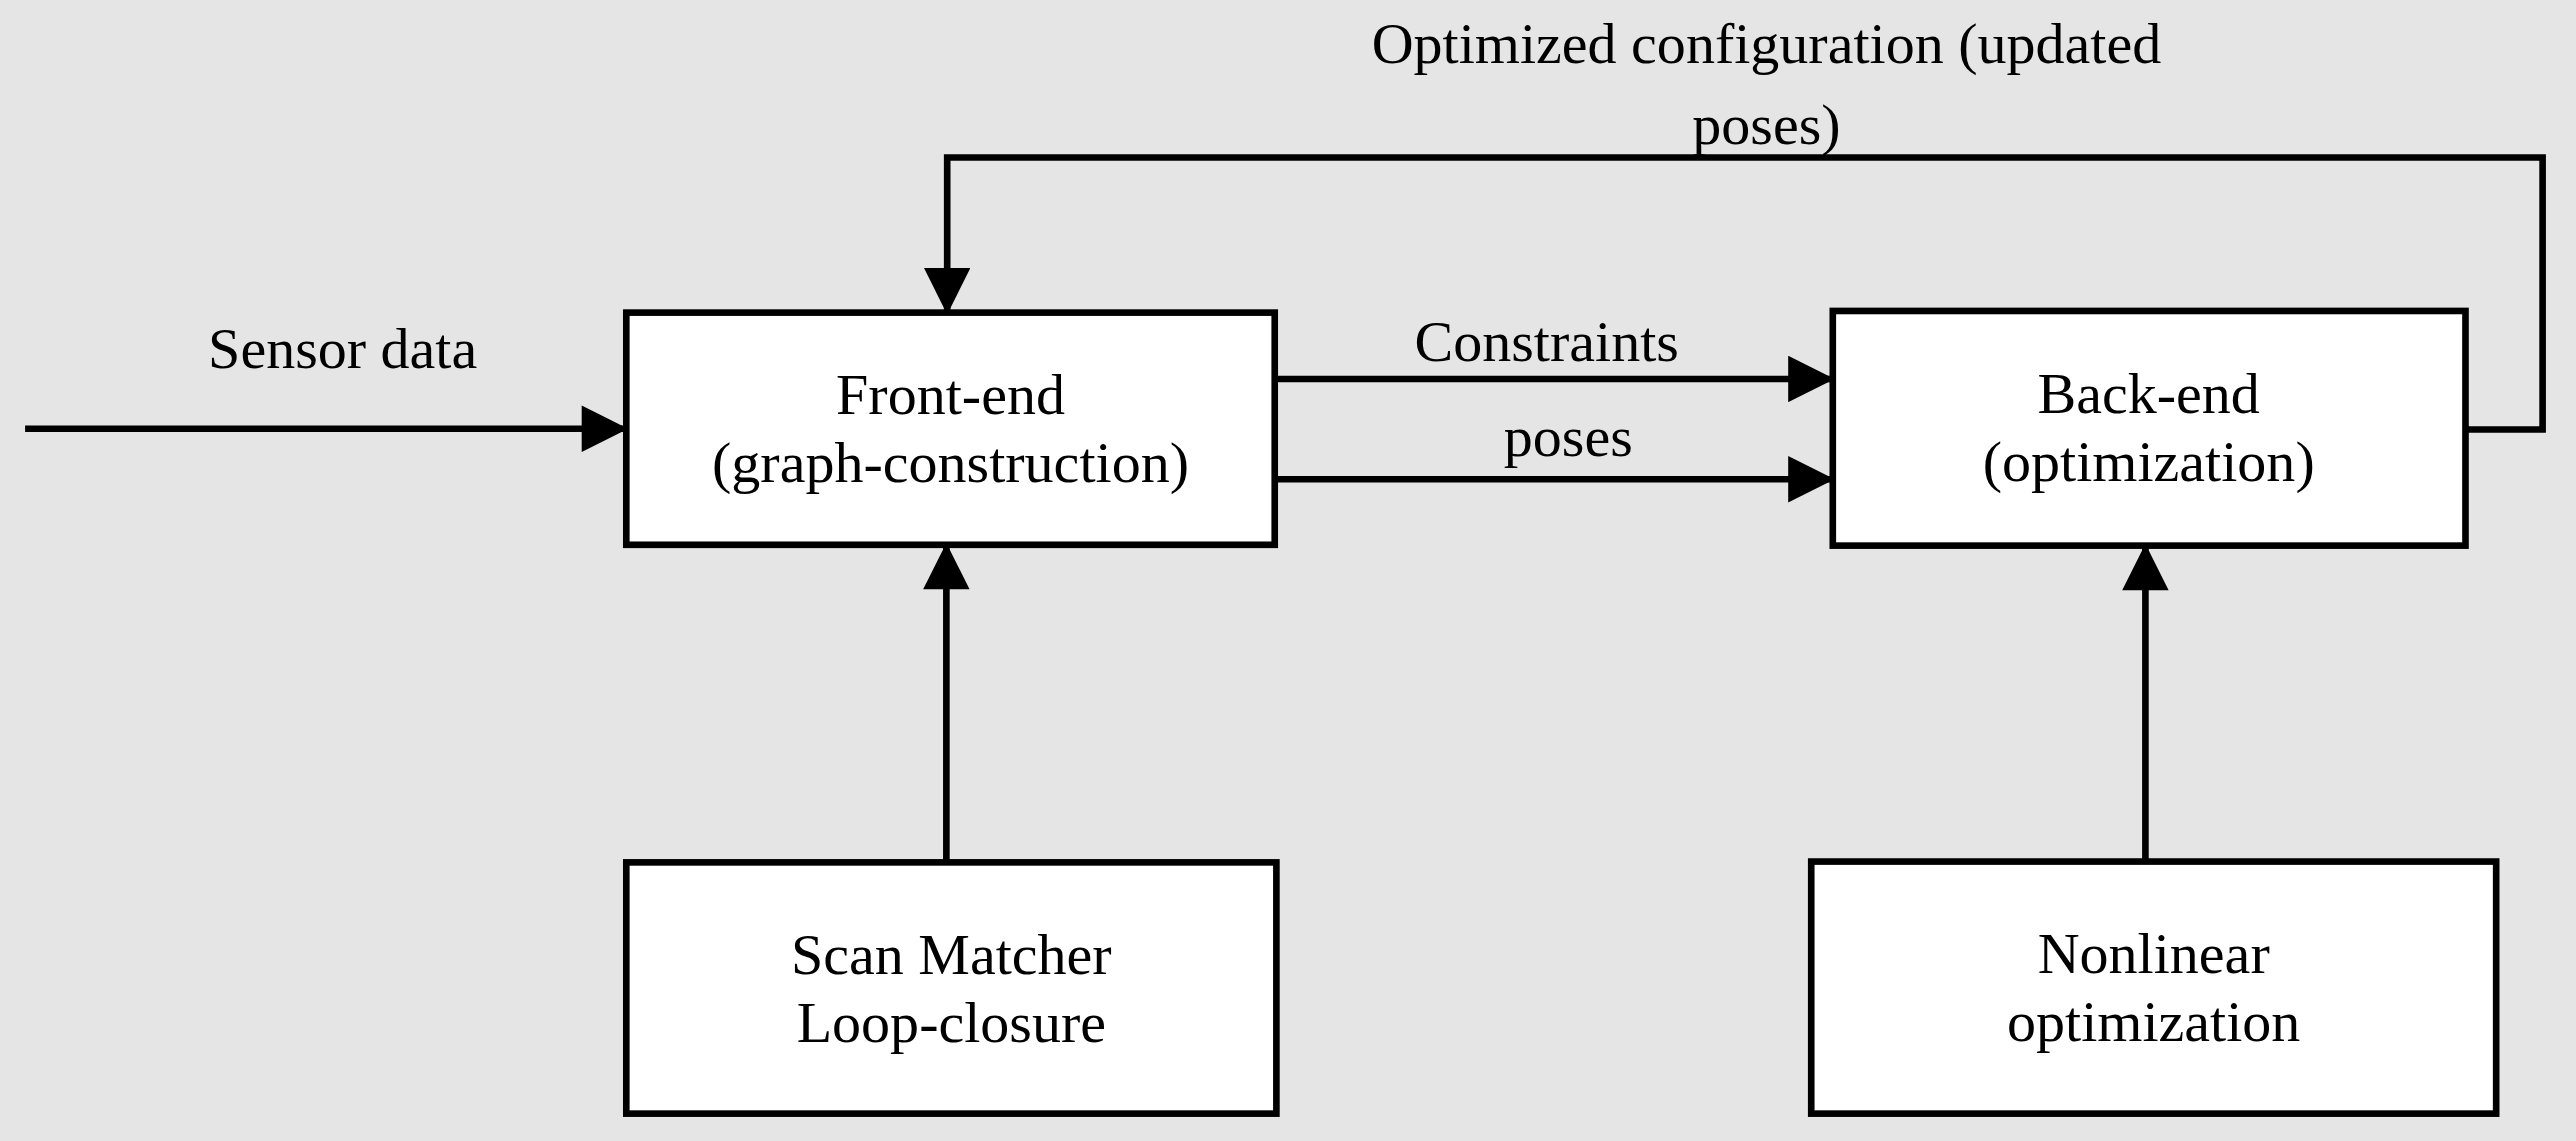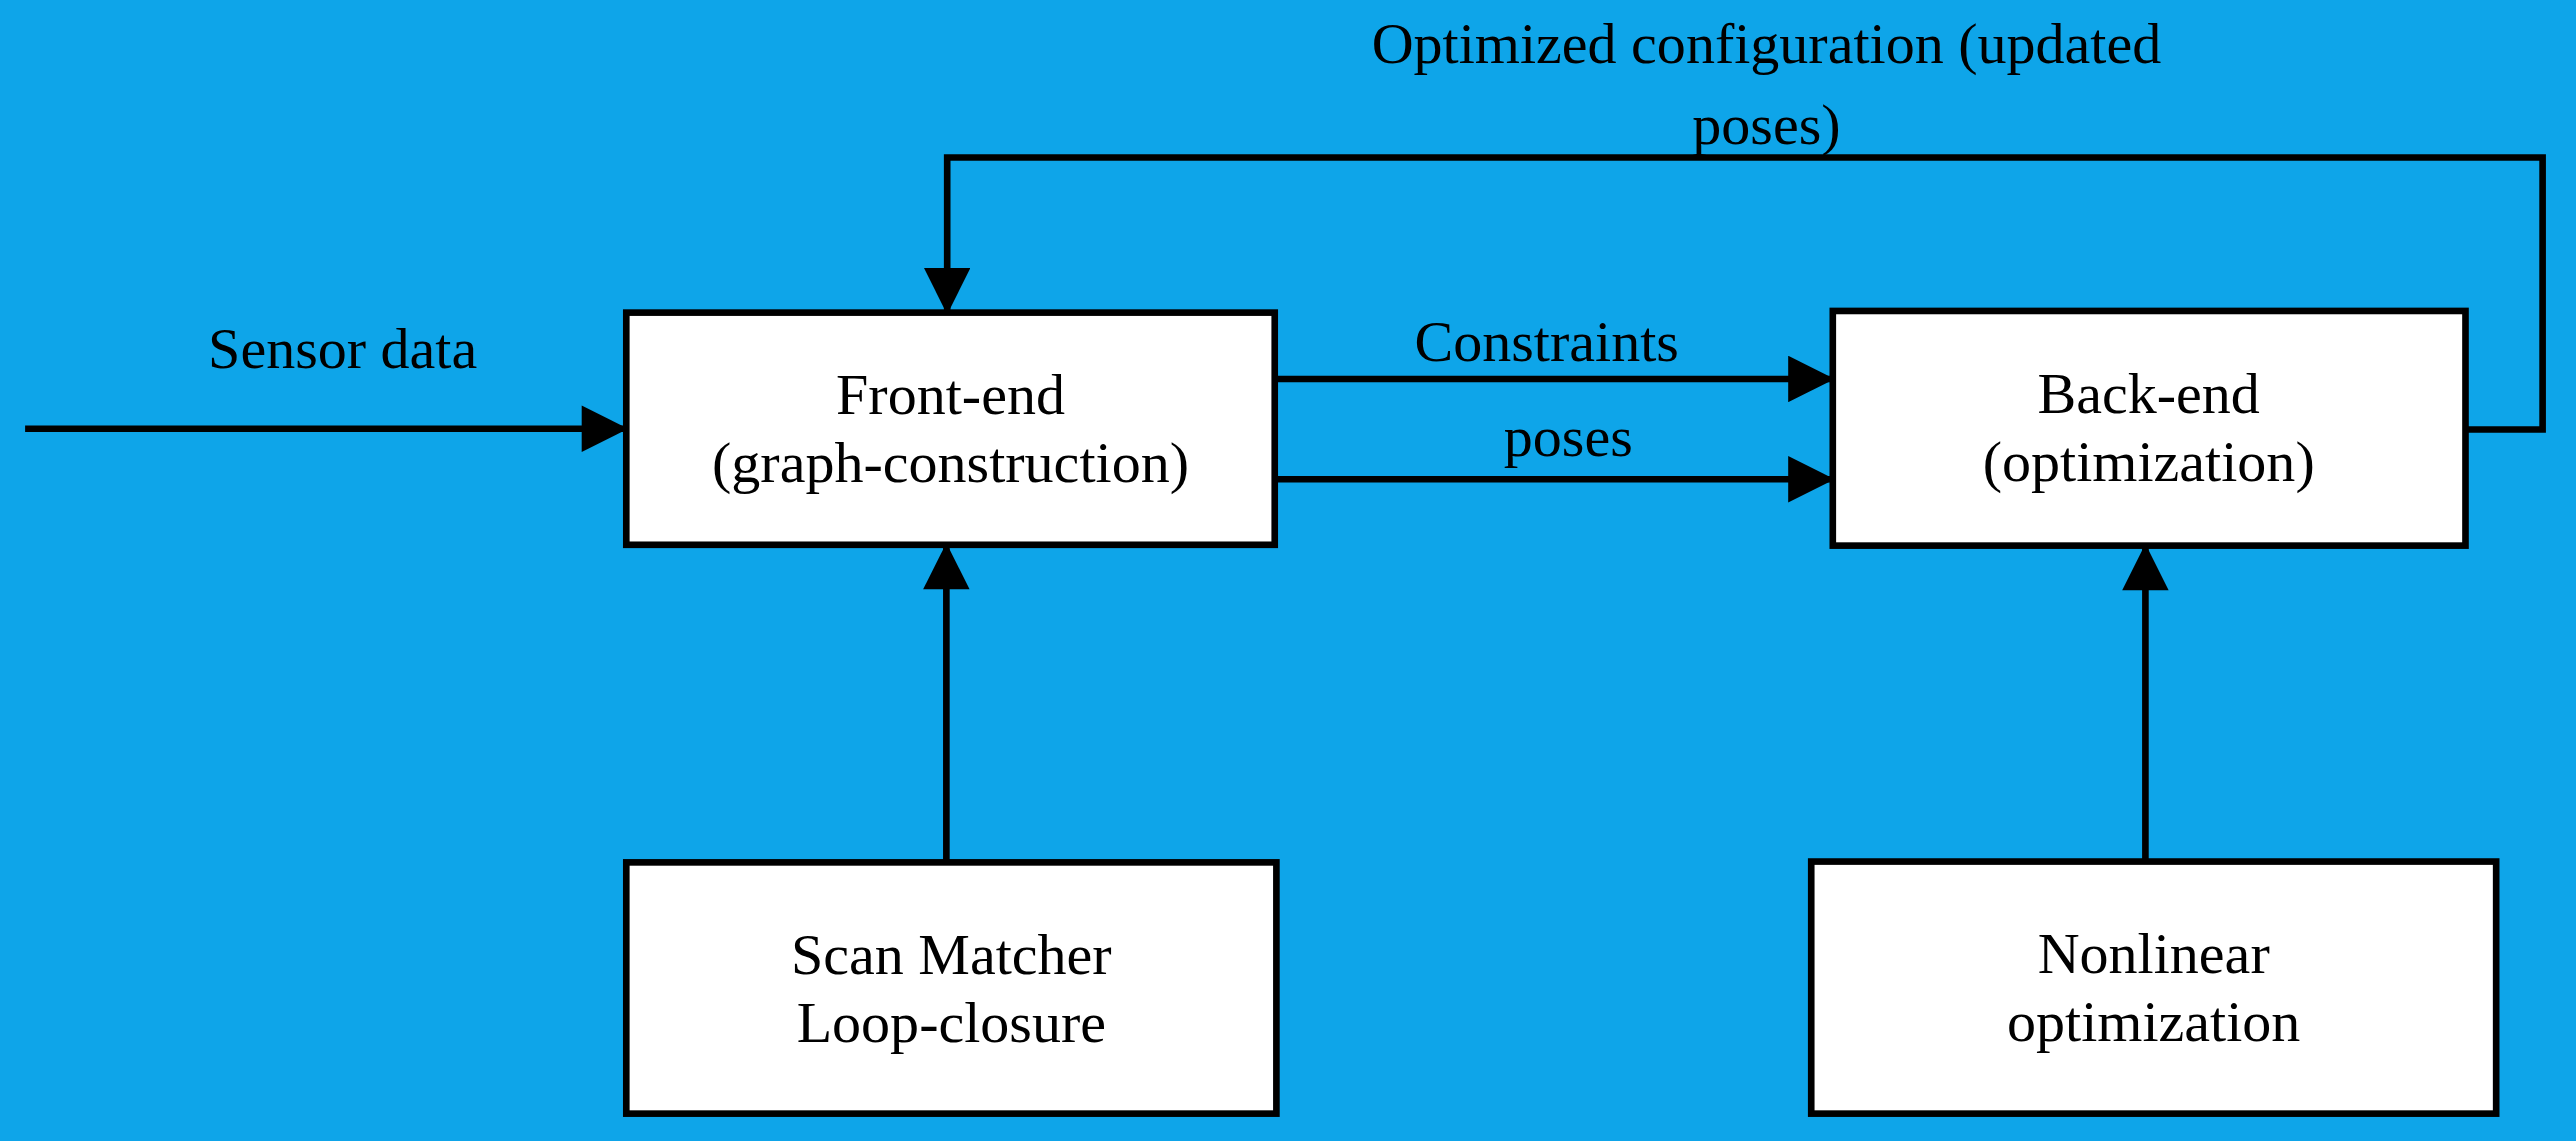--- a/index.html
+++ b/index.html
@@ -4,21 +4,21 @@
 <style>
   html, body {
     margin: 0;
     padding: 0;
     background: #ffffff;
   }
   .canvas {
     position: relative;
     width: 2576px;
     height: 1141px;
-    background: #0ea5e9;
+    background: #e5e5e5;
     overflow: hidden;
   }
   svg {
     display: block;
   }
   .box {
     fill: #ffffff;
     stroke: #000000;
     stroke-width: 8;
   }

